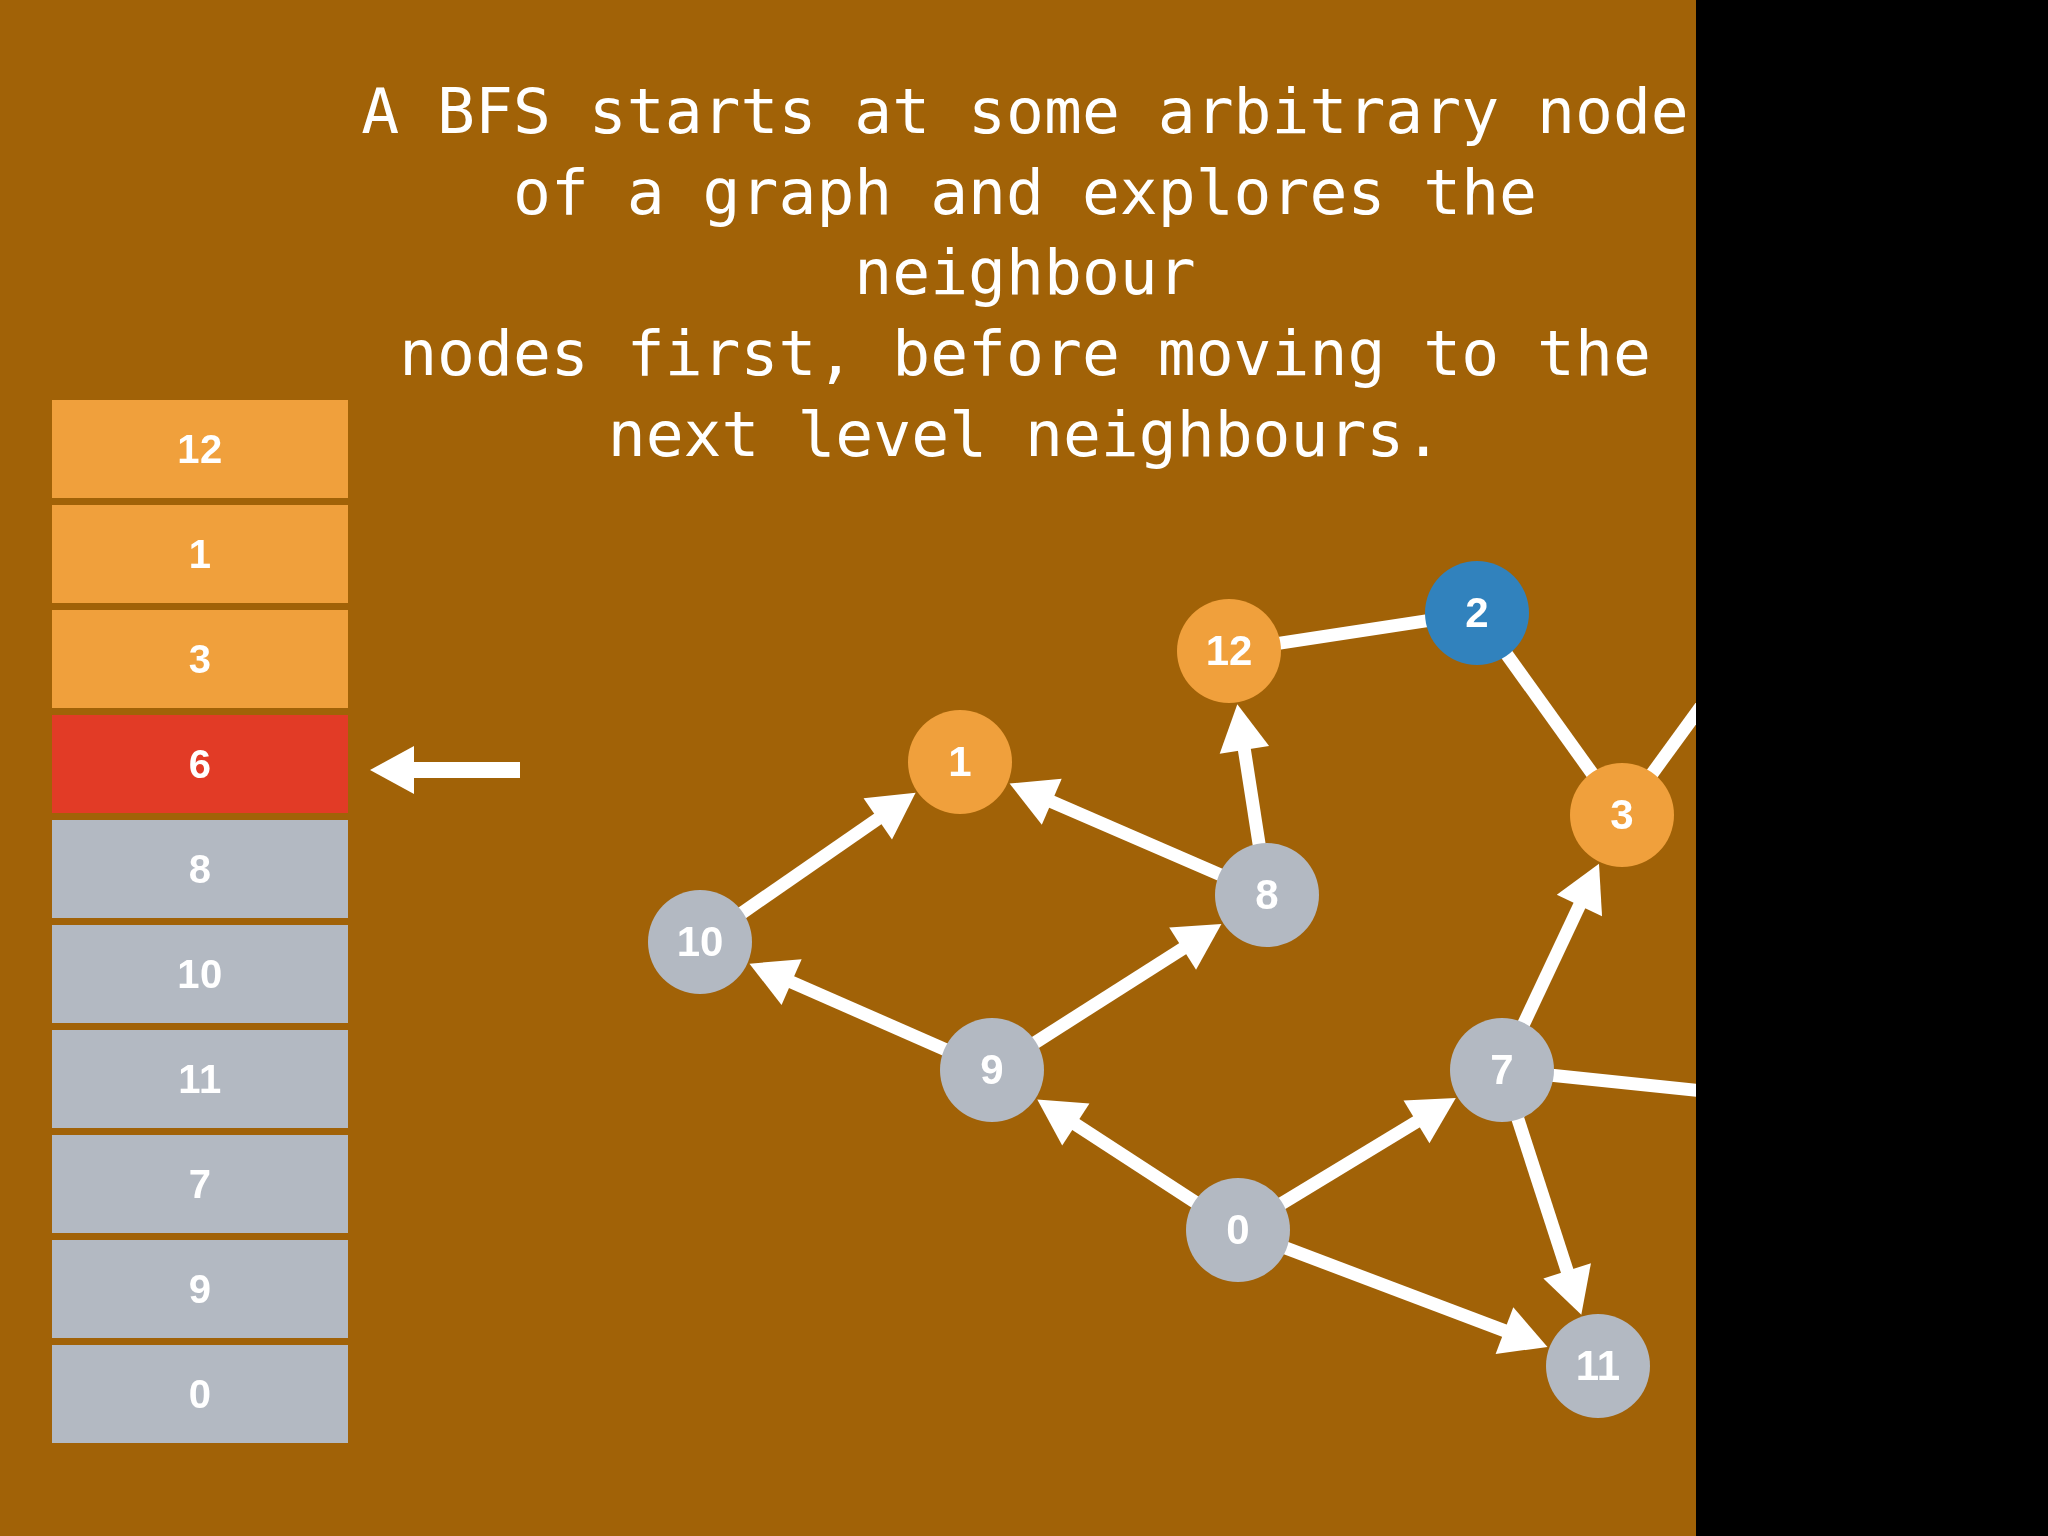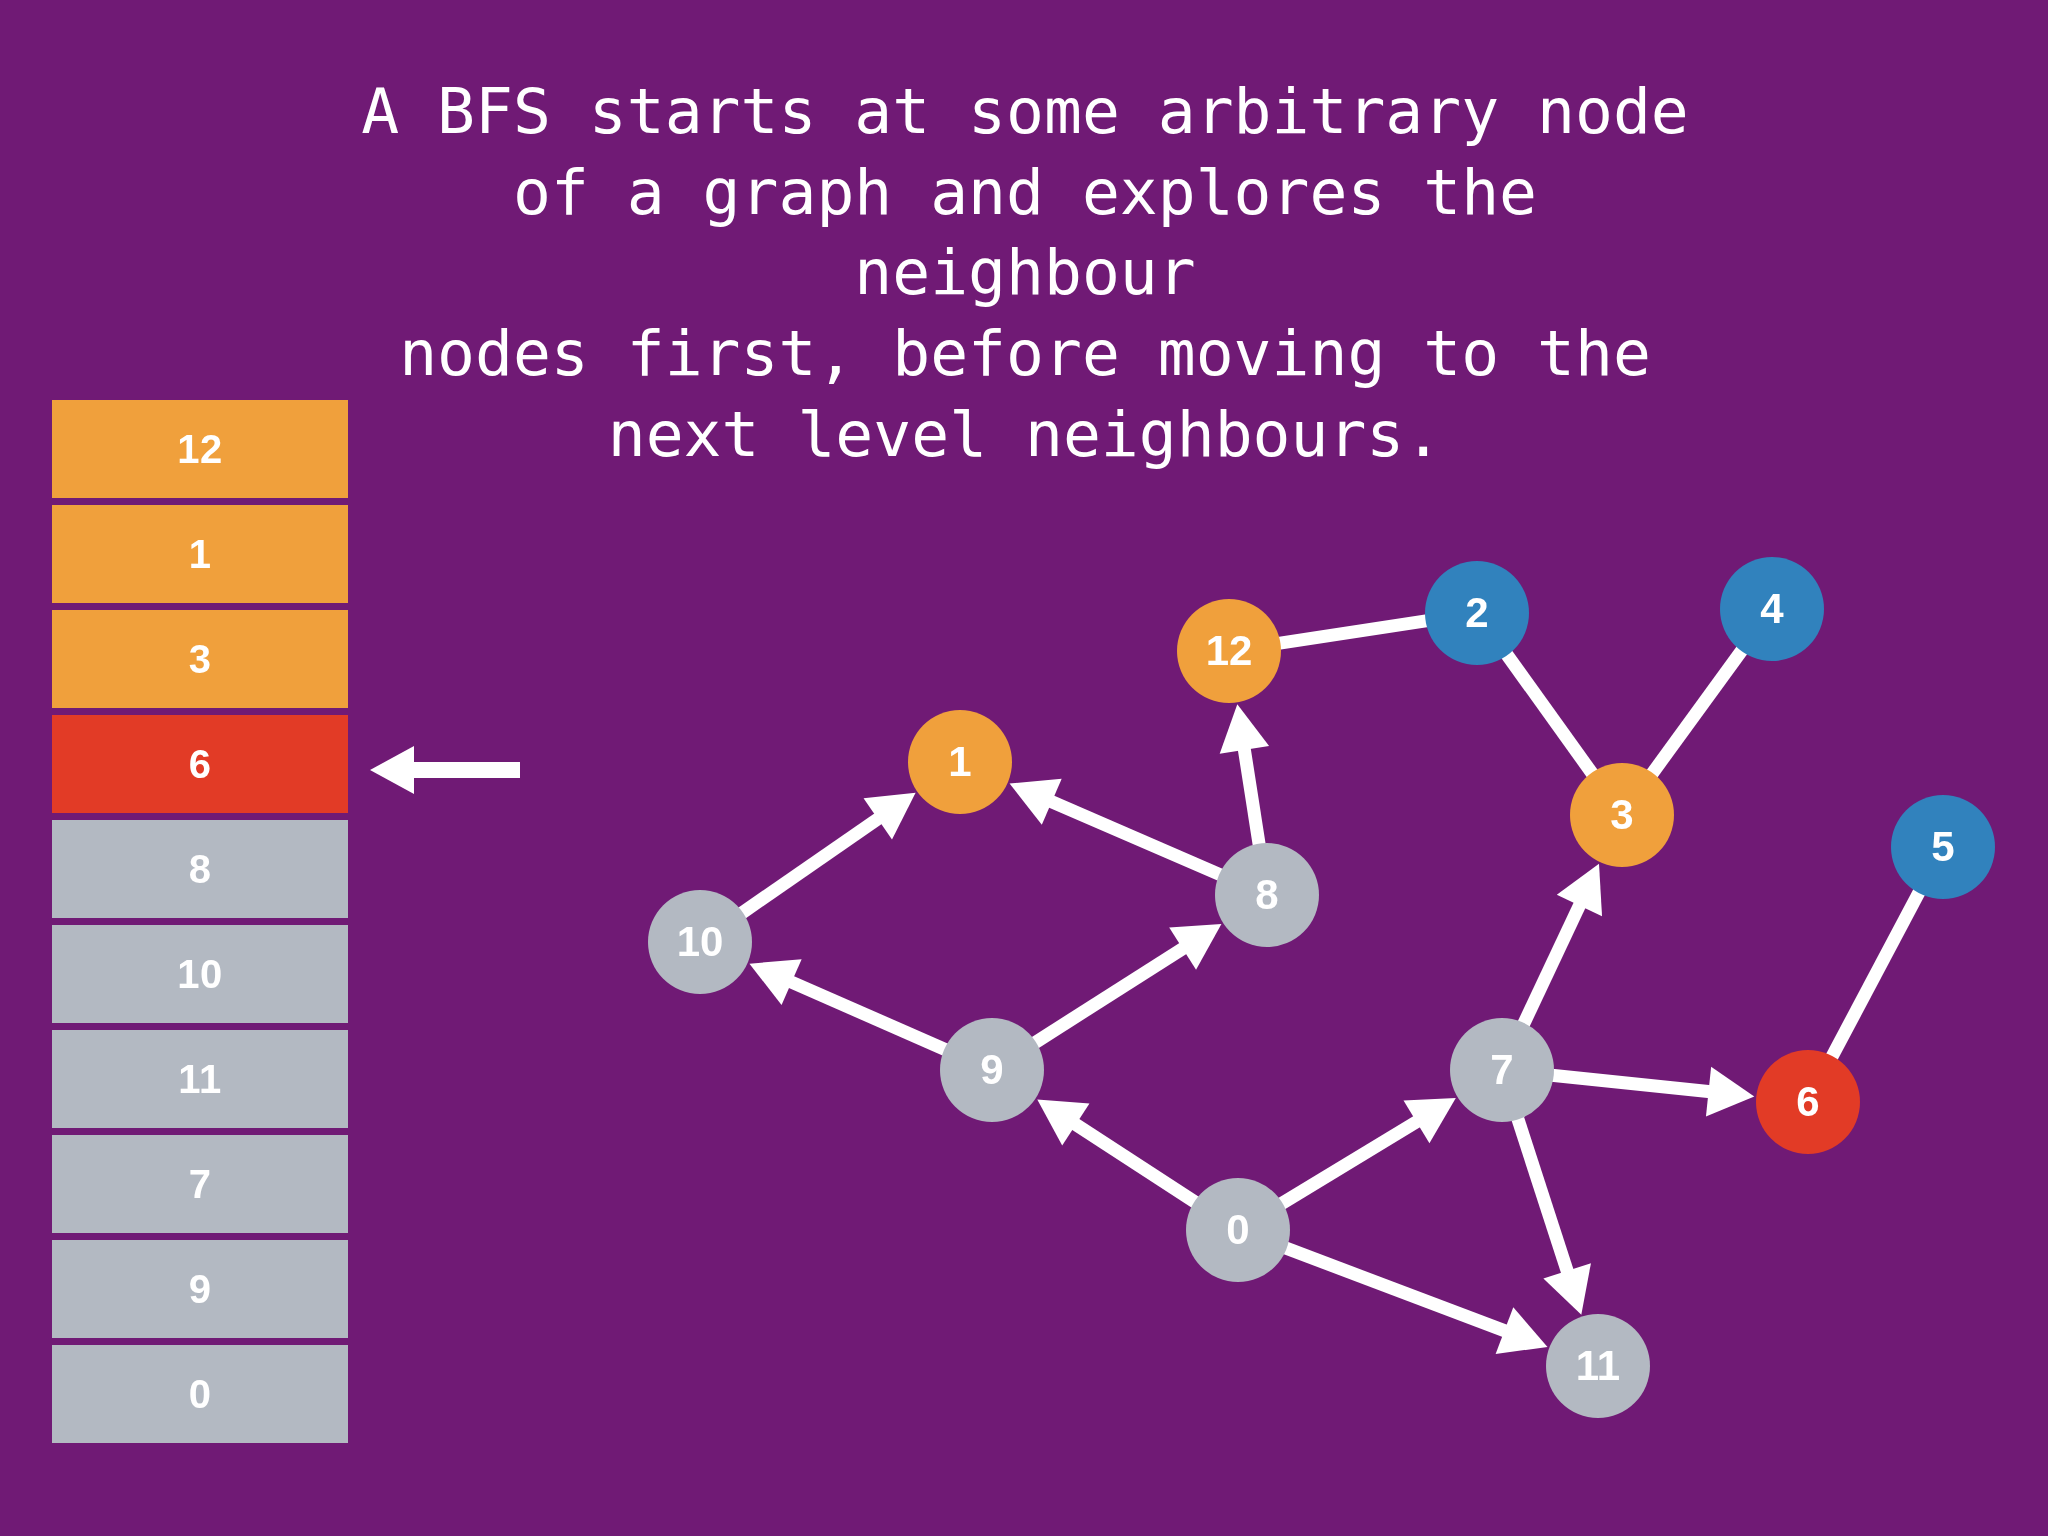--- a/index.html
+++ b/index.html
@@ -3,23 +3,23 @@
 <meta charset="utf-8">
 <title>BFS Visualization</title>
 <style>
   html, body {
     margin: 0;
     padding: 0;
     background: #000000;
   }
   #stage {
     position: relative;
-    width: 2048px;
+    width: 1696px;
     height: 1536px;
-    background: #701a75;
+    background: #a16207;
     overflow: hidden;
     font-family: "Liberation Sans", sans-serif;
     text-decoration: underline;
   }
 
   
   #caption {
     position: absolute;
     left: 330px;
     top: 72px;

